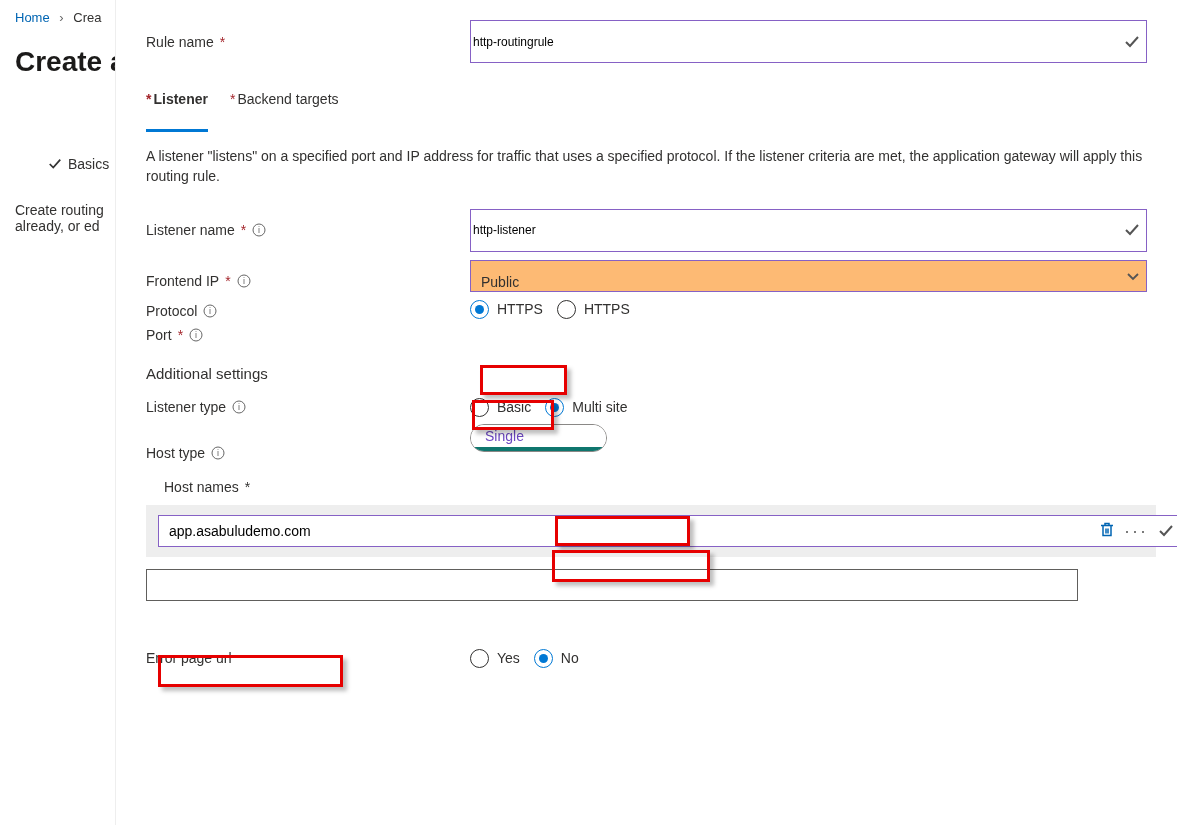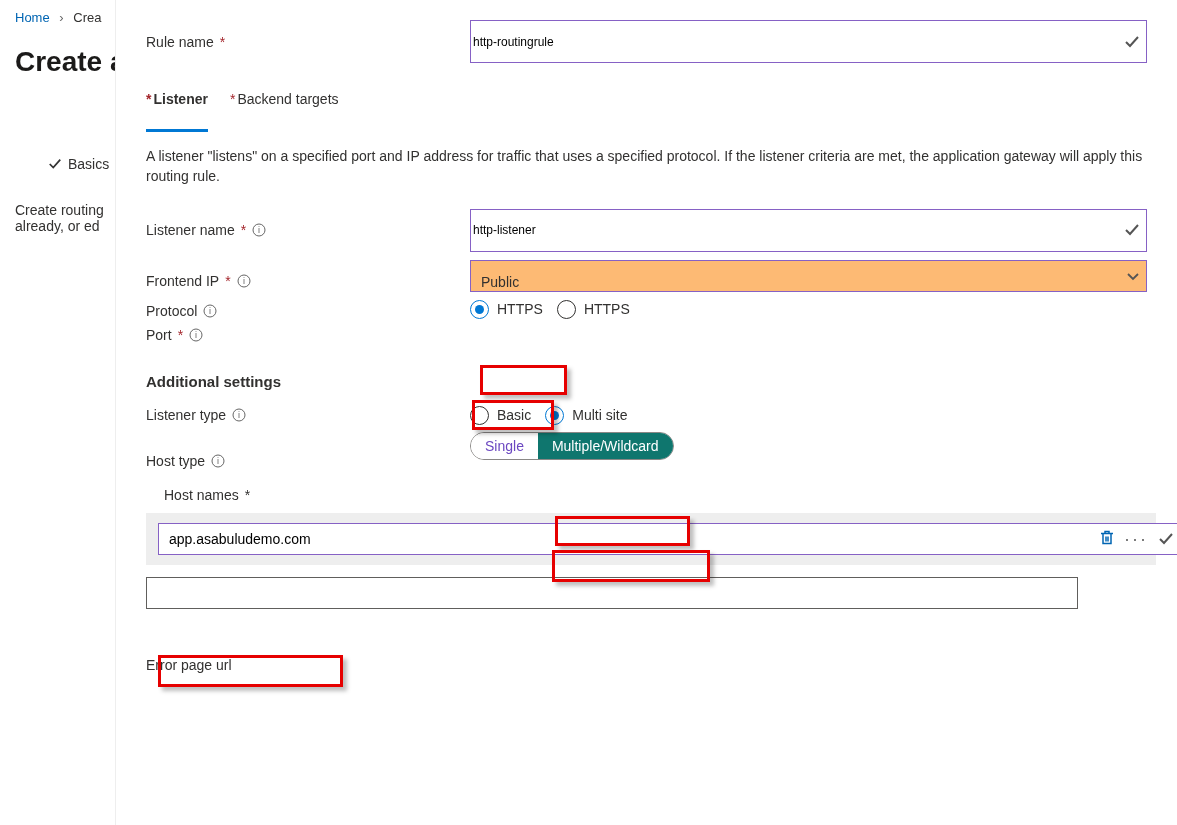--- a/index.html
+++ b/index.html
@@ -35,22 +35,22 @@
   .tabs { margin-top: 28px; display:flex; gap:22px; border-bottom: none; }
   .tab { padding-bottom:22px; cursor:pointer; color:#323130; }
   .tab.active { border-bottom: 3px solid #0078d4; font-weight:600; }
   .tab .star { color:#a4262c; margin-right:2px; }
   .tabdesc { margin-top: 14px; margin-bottom: 22px; line-height:1.45; }
   .radio-row { display:flex; align-items:center; gap: 14px; }
   .radio { display:flex; align-items:center; gap:8px; cursor:pointer; }
   .radio .circle { width:19px; height:19px; border:1px solid #323130; border-radius:50%; position:relative; display:inline-block; }
   .radio.checked .circle { border-color:#0078d4; }
   .radio.checked .circle::after { content:""; position:absolute; left:4px; top:4px; width:9px; height:9px; border-radius:50%; background:#0078d4; }
-  .section-h { font-weight:700; margin-top:30px; margin-bottom:16px; font-size:15px;}
-  .pill-group { display:inline-flex; border:1px solid #8a8886; border-radius:18px; overflow:hidden; height:28px; }
+  .section-h { font-weight:400; margin-top:22px; margin-bottom:16px; font-size:15px;}
+  .pill-group { display:inline-flex; border:1px solid #8a8886; border-radius:18px; overflow:hidden; height:28px;flex-direction:column; }
   .pill { padding: 3px 14px; font-size:14px; cursor:pointer; display:flex; align-items:center; background:#fff; }
   .pill.single { color:#6b47c1; }
   .pill.selected { background:#0f766e; color:#fff; }
   .sublabel { margin-left: 18px; margin-top: 18px; display:flex; align-items:center; gap:6px; }
   .hostnames-wrap { margin-top: 10px; background:#eee; padding: 10px 12px; position:relative; width: 1010px;}
   .hostinput { width: 1023px; display:inline-block; position:relative; }
   .hostinput input { width:100%; height:32px; border:1px solid #8661c5; padding:4px 30px 4px 10px; font-size:14px; font-family:inherit; background:#fff; }
   .hostactions { position:absolute; right:8px; top:50%; transform:translateY(-50%); display:flex; align-items:center; gap:8px;}
   .hostactions svg { width:18px; height:18px; stroke:#0065b3; fill:none; stroke-width:1.5; cursor:pointer; }
   .more-dots { color:#666; font-size:18px; cursor:pointer; letter-spacing:2px; }
@@ -252,20 +252,32 @@
       </div>
     </div>
     <div class="second-host">
       <input type="text" style="">
     </div>
 
     <div class="formrow errorpage-row">
       <div class="label">
         <span>Error page url</span>
       </div>
+      <div class="field">
+        <div class="radio-row">
+          <div class="radio">
+            <span class="circle"></span>
+              <span>Yes</span>
+          </div>
+          <div class="radio checked">
+            <span class="circle"></span>
+              <span>No</span>
+          </div>
+        </div>
+      </div>
     </div>
 
   </div>
 
   <div class="redbox" style="left:480px; top:365px; width:87px; height:30px;"></div>
   <div class="redbox" style="left:472px; top:400px; width:82px; height:30px;"></div>
   <div class="redbox" style="left:555px; top:516px; width:135px; height:30px;"></div>
   <div class="redbox" style="left:552px; top:550px; width:158px; height:32px;"></div>
   <div class="redbox" style="left:158px; top:655px; width:185px; height:32px;"></div>
 

